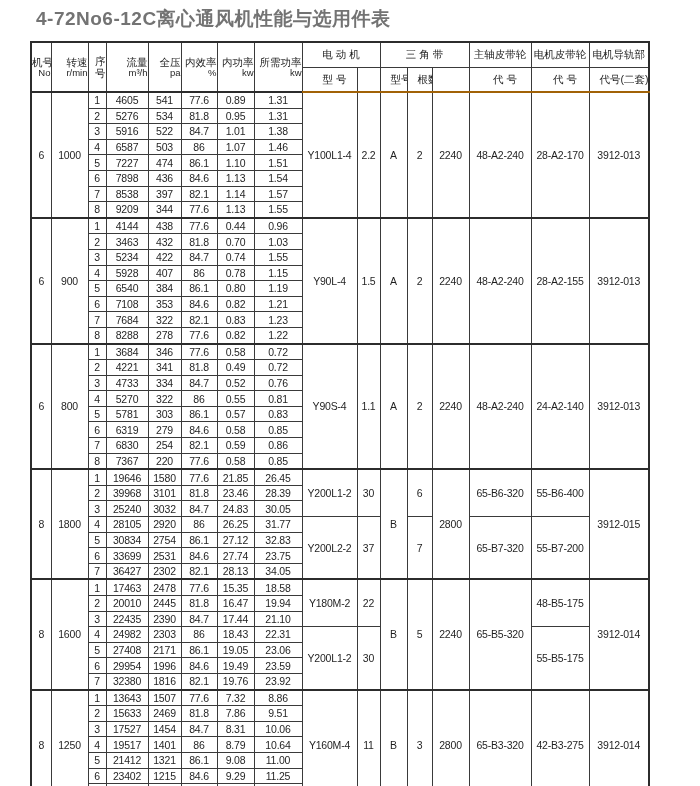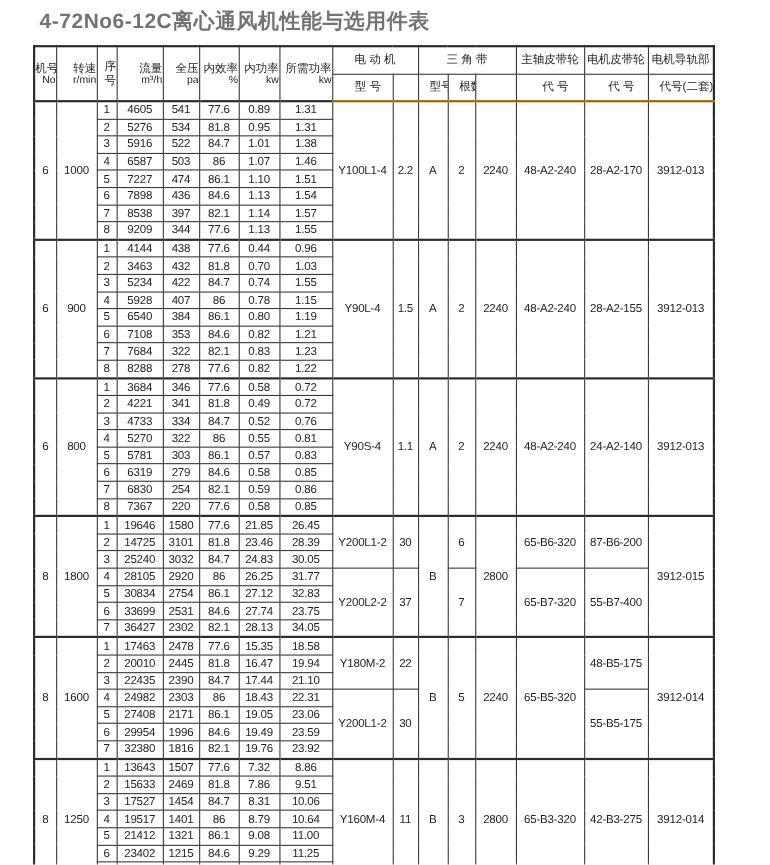--- a/index.html
+++ b/index.html
@@ -344,26 +344,26 @@
           <td>1580</td>
           <td>77.6</td>
           <td>21.85</td>
           <td>26.45</td>
           <td rowspan="3">Y200L1-2</td>
           <td rowspan="3">30</td>
           <td rowspan="7">B</td>
           <td rowspan="3">6</td>
           <td rowspan="7">2800</td>
           <td rowspan="3">65-B6-320</td>
-          <td rowspan="3">87-B6-200</td>
+          <td rowspan="3">55-B6-400</td>
           <td rowspan="7">3912-015</td>
         </tr>
         <tr>
           <td>2</td>
-          <td>14725</td>
+          <td>39968</td>
           <td>3101</td>
           <td>81.8</td>
           <td>23.46</td>
           <td>28.39</td>
         </tr>
         <tr>
           <td>3</td>
           <td>25240</td>
           <td>3032</td>
           <td>84.7</td>
@@ -374,21 +374,21 @@
           <td>4</td>
           <td>28105</td>
           <td>2920</td>
           <td>86</td>
           <td>26.25</td>
           <td>31.77</td>
           <td rowspan="4">Y200L2-2</td>
           <td rowspan="4">37</td>
           <td rowspan="4">7</td>
           <td rowspan="4">65-B7-320</td>
-          <td rowspan="4">55-B7-400</td>
+          <td rowspan="4">55-B7-200</td>
         </tr>
         <tr>
           <td>5</td>
           <td>30834</td>
           <td>2754</td>
           <td>86.1</td>
           <td>27.12</td>
           <td>32.83</td>
         </tr>
         <tr>

